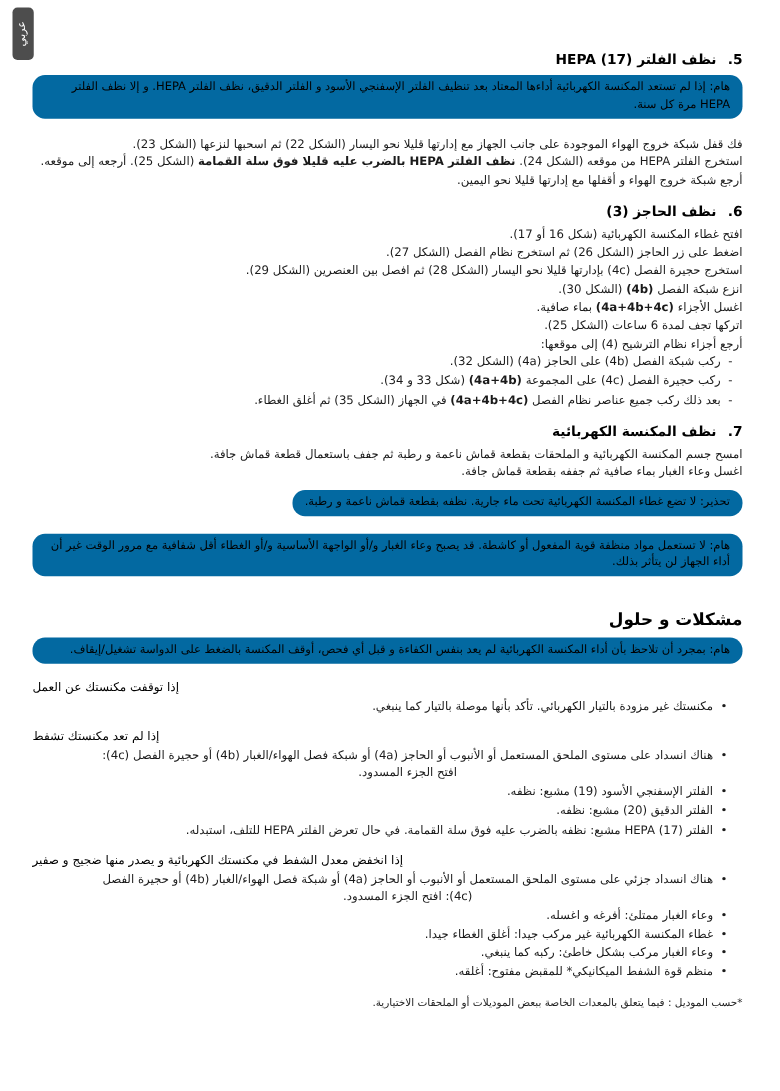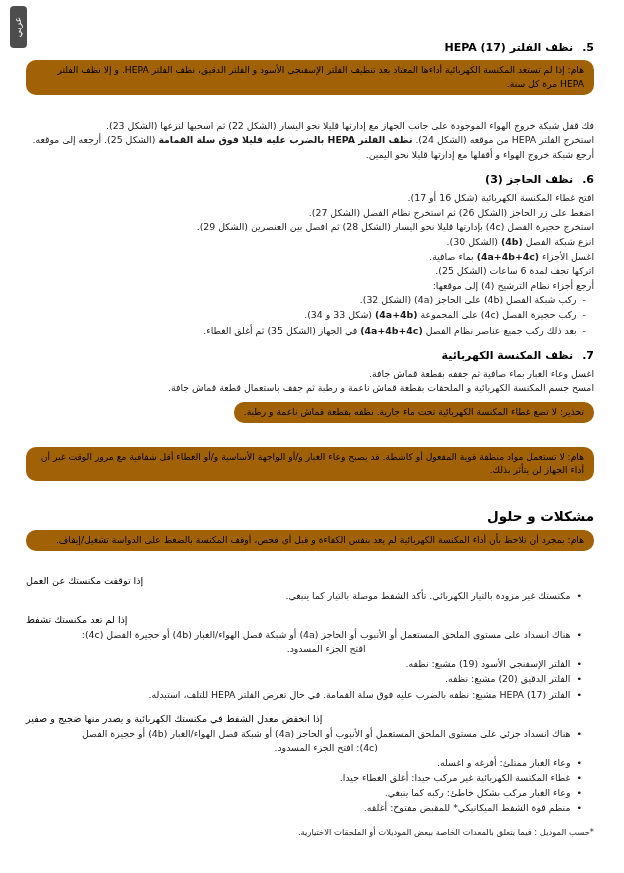--- a/index.html
+++ b/index.html
@@ -36,25 +36,25 @@
   h1.big {
     font-size:13.5px; font-weight:bold; color:#000;
     margin:27px 0 6px;
   }
   p.body {
     font-size:9.4px; line-height:1.55; 
     margin:0;
   }
   .gap-s { margin-top:8px; }
   .note {
-    background:#a16207; color:#000;
+    background:#0369a1; color:#000;
     border-radius:10px;
     padding:3px 10px 4px;
     font-size:9.2px; line-height:1.5; text-align:right;
-    margin:6px 0 24px;
+    margin:6px 0 14px;
   }
   .note.fit { width:fit-content; max-width:100%; }
   .b { font-weight:bold; }
   .subhead {
     font-size:9.6px; color:#000; text-align:left;
     margin:11px 0 3px;
   }
   .bullet, .dash {
     display:flex; gap:6px;
     font-size:9.4px; line-height:1.5; text-align:right;
@@ -117,41 +117,41 @@
   <div class="dash">
     <span class="mark">-</span>
     <span class="txt"><span>بعد ذلك ركب جميع عناصر نظام الفصل </span><span class="b">(4a+4b+4c)</span><span> في الجهاز (الشكل 35) ثم أغلق الغطاء.</span></span>
   </div>
 
   <h2 class="sec">
     <span class="num">7.</span>
     <span>نظف المكنسة الكهربائية</span>
   </h2>
 
+  <p class="body"><span>امسح جسم المكنسة الكهربائية و الملحقات بقطعة قماش ناعمة و رطبة ثم جفف باستعمال قطعة قماش جافة.</span></p>
   <p class="body"><span>اغسل وعاء الغبار بماء صافية ثم جففه بقطعة قماش جافة.</span></p>
-  <p class="body"><span>امسح جسم المكنسة الكهربائية و الملحقات بقطعة قماش ناعمة و رطبة ثم جفف باستعمال قطعة قماش جافة.</span></p>
 
   <div class="note fit">
     <span>تحذير: لا تضع غطاء المكنسة الكهربائية تحت ماء جارية. نظفه بقطعة قماش ناعمة و رطبة.</span>
   </div>
 
   <div class="note gap-s">
     <span>هام: لا تستعمل مواد منظفة قوية المفعول أو كاشطة. قد يصبح وعاء الغبار و/أو الواجهة الأساسية و/أو الغطاء أقل شفافية مع مرور الوقت غير أن أداء الجهاز لن يتأثر بذلك.</span>
   </div>
 
   <h1 class="big">مشكلات و حلول</h1>
 
   <div class="note">
     <span>هام: بمجرد أن تلاحظ بأن أداء المكنسة الكهربائية لم يعد بنفس الكفاءة و قبل أي فحص، أوقف المكنسة بالضغط على الدواسة تشغيل/إيقاف.</span>
   </div>
 
   <p class="subhead">إذا توقفت مكنستك عن العمل</p>
   <div class="bullet">
     <span class="mark">•</span>
-    <span class="txt">مكنستك غير مزودة بالتيار الكهربائي. تأكد الشفط موصلة بالتيار كما ينبغي.</span>
+    <span class="txt">مكنستك غير مزودة بالتيار الكهربائي. تأكد بأنها موصلة بالتيار كما ينبغي.</span>
   </div>
 
   <p class="subhead">إذا لم تعد مكنستك تشفط</p>
   <div class="bullet">
     <span class="mark">•</span>
     <span class="txt">هناك انسداد على مستوى الملحق المستعمل أو الأنبوب أو الحاجز (4a) أو شبكة فصل الهواء/الغبار (4b) أو حجيرة الفصل (4c):
 افتح الجزء المسدود.</span>
   </div>
   <div class="bullet">
     <span class="mark">•</span>

